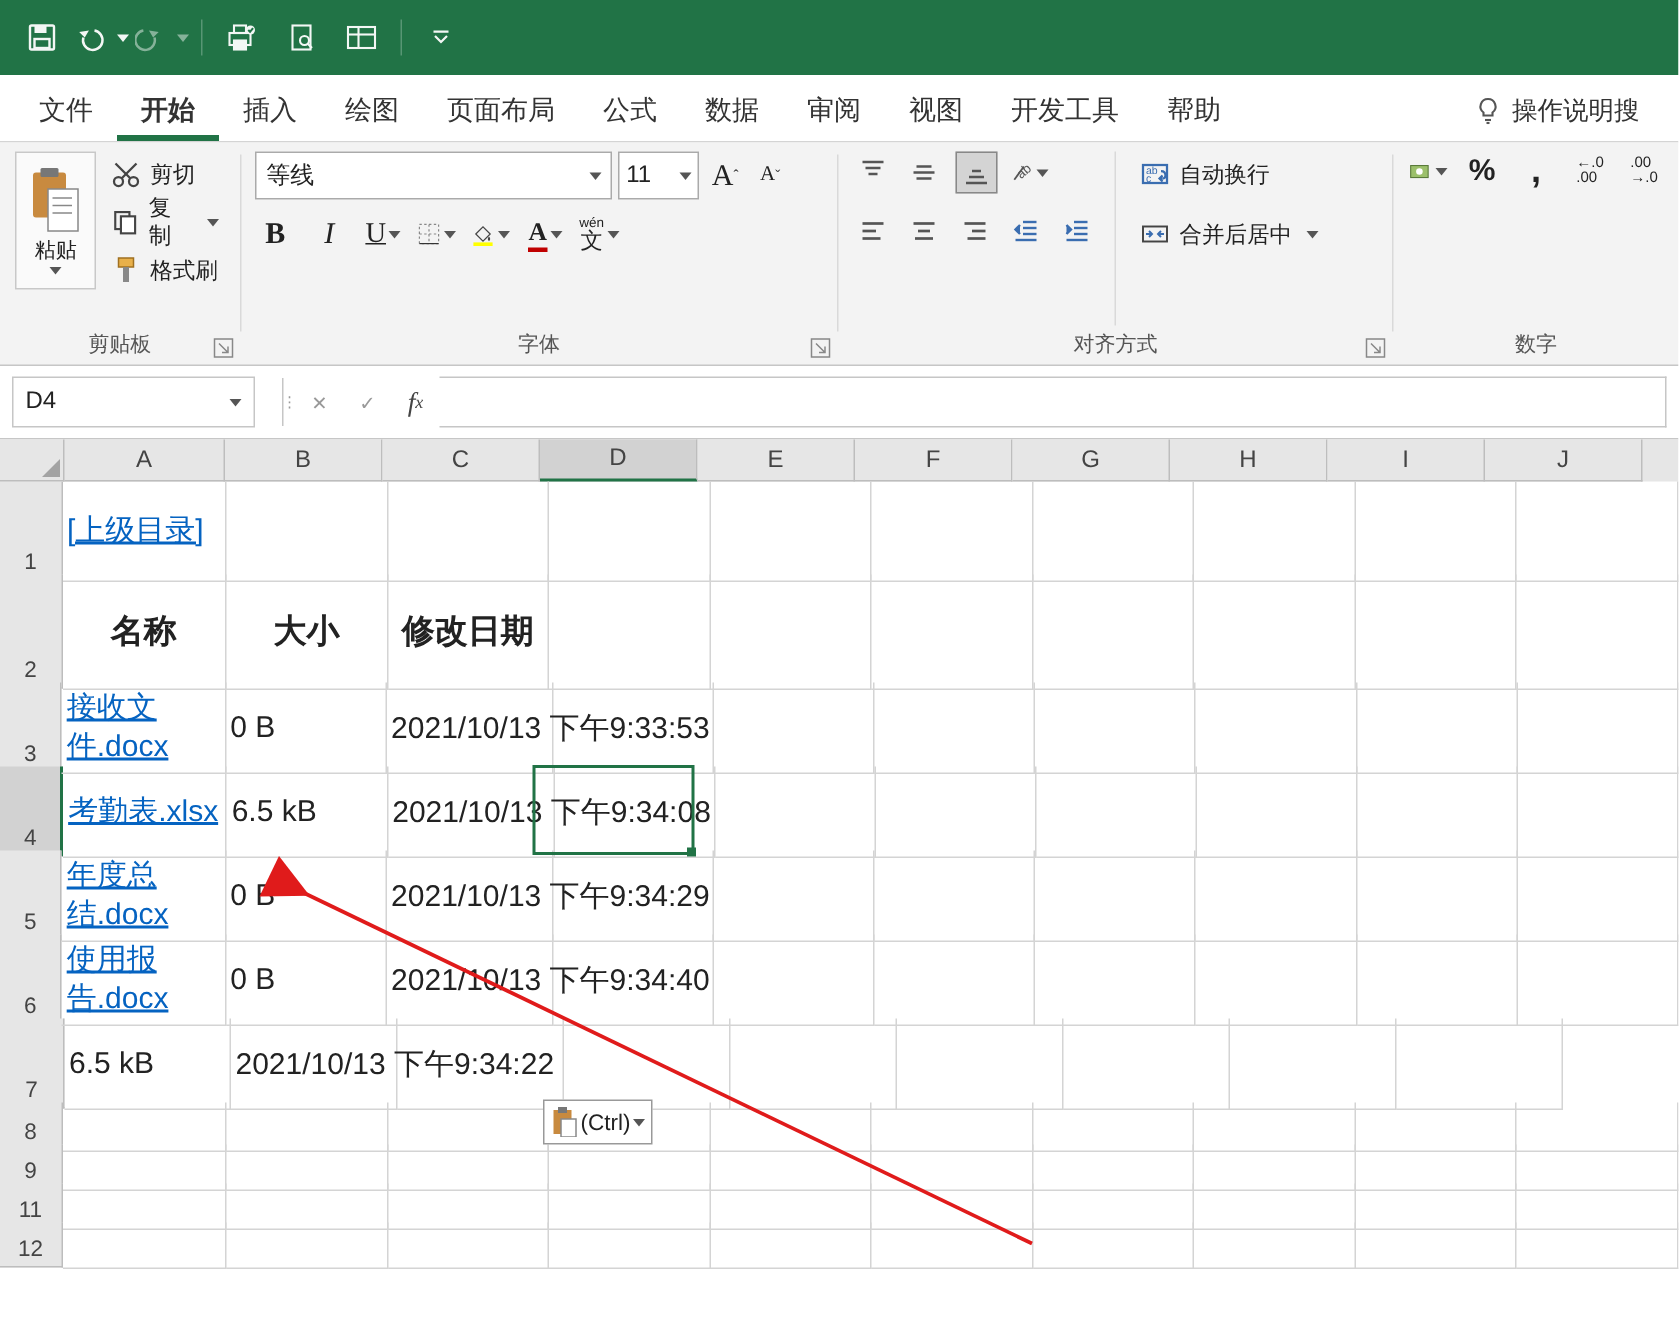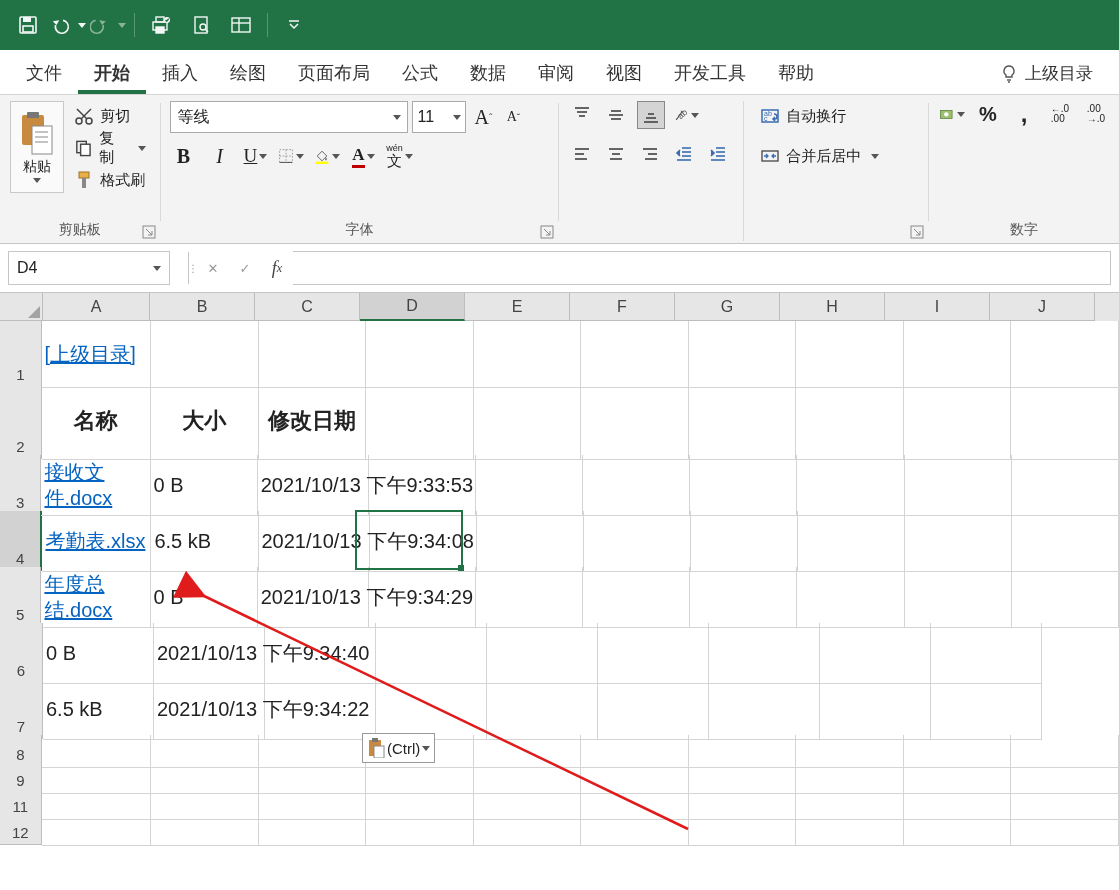--- a/index.html
+++ b/index.html
@@ -120,21 +120,21 @@
   <div class="tab">审阅</div>
   <div class="tab">视图</div>
   <div class="tab">开发工具</div>
   <div class="tab">帮助</div>
   <div class="tab right">
     <svg width="20" height="20" viewBox="0 0 20 20" fill="none" stroke="#555" stroke-width="1.4">
         <path d="M10 2a5 5 0 0 0-3 9v2h6v-2a5 5 0 0 0-3-9z"></path>
         <line x1="8" y1="16" x2="12" y2="16"></line>
         <line x1="9" y1="18" x2="11" y2="18"></line>
       </svg>
-    <span>上级目录</span>
+    <span>操作说明搜</span>
   </div>
 </div>
 
 <div class="ribbon">
 
   <div class="group">
     <div class="group-body">
       <div class="big-btn" style="background:#fafafa;border:1px solid #c8c8c8">
         <svg class="ico" viewBox="0 0 38 44">
             <rect x="4" y="3" width="22" height="30" fill="#c88a3f" rx="2"></rect>
@@ -335,20 +335,21 @@
             <svg class="ico" viewBox="0 0 20 20" stroke="#444" fill="none" stroke-width="1.3">
               <rect x="2" y="5" width="16" height="10"></rect>
               <path d="M4 10 L8 10 M6 8 L8 10 L6 12" stroke="#3a6db0"></path>
               <path d="M16 10 L12 10 M14 8 L12 10 L14 12" stroke="#3a6db0"></path>
             </svg>
             <span>合并后居中</span>
             <span class="tri" style="margin-left:4px"></span>
           </div>
       </div>
     </div>
+    <div class="group-label">对齐方式</div>
     <svg class="launcher" viewBox="0 0 14 14">
         <rect x="1" y="1" width="12" height="12" fill="none" stroke="#888"></rect>
         <path d="M4 4 L10 10 M10 6 V10 H6" stroke="#888" fill="none"></path>
       </svg>
   </div>
   <div class="group-sep"></div>
 
   <div class="group" style="flex:1">
     <div class="group-body" style="flex-direction:column;gap:10px">
       <div class="row" style="gap:10px">
@@ -479,20 +480,23 @@
         <div class="cell" style="width: 104px; height: 56px;"></div>
         <div class="cell" style="width: 104px; height: 56px;"></div>
         <div class="cell" style="width: 104px; height: 56px;"></div>
         <div class="cell" style="width: 104px; height: 56px;"></div>
         <div class="cell" style="width: 104px; height: 56px;"></div>
         <div class="cell" style="width: 104px; height: 56px;"></div>
         <div class="cell" style="width: 104px; height: 56px;"></div>
       </div>
       <div class="gridrow" style="height: 56px;">
         <div class="rowh" style="height: 56px;">6</div>
+        <div class="cell" style="width: 106px; height: 56px;">
+          <span class="link">使用报告.docx</span>
+        </div>
         <div class="cell" style="width: 104px; height: 56px;">0 B</div>
         <div class="cell long" style="width: 104px; height: 56px;">2021/10/13 下午9:34:40</div>
         <div class="cell" style="width: 104px; height: 56px;"></div>
         <div class="cell" style="width: 104px; height: 56px;"></div>
         <div class="cell" style="width: 104px; height: 56px;"></div>
         <div class="cell" style="width: 104px; height: 56px;"></div>
         <div class="cell" style="width: 104px; height: 56px;"></div>
         <div class="cell" style="width: 104px; height: 56px;"></div>
         <div class="cell" style="width: 104px; height: 56px;"></div>
       </div>

